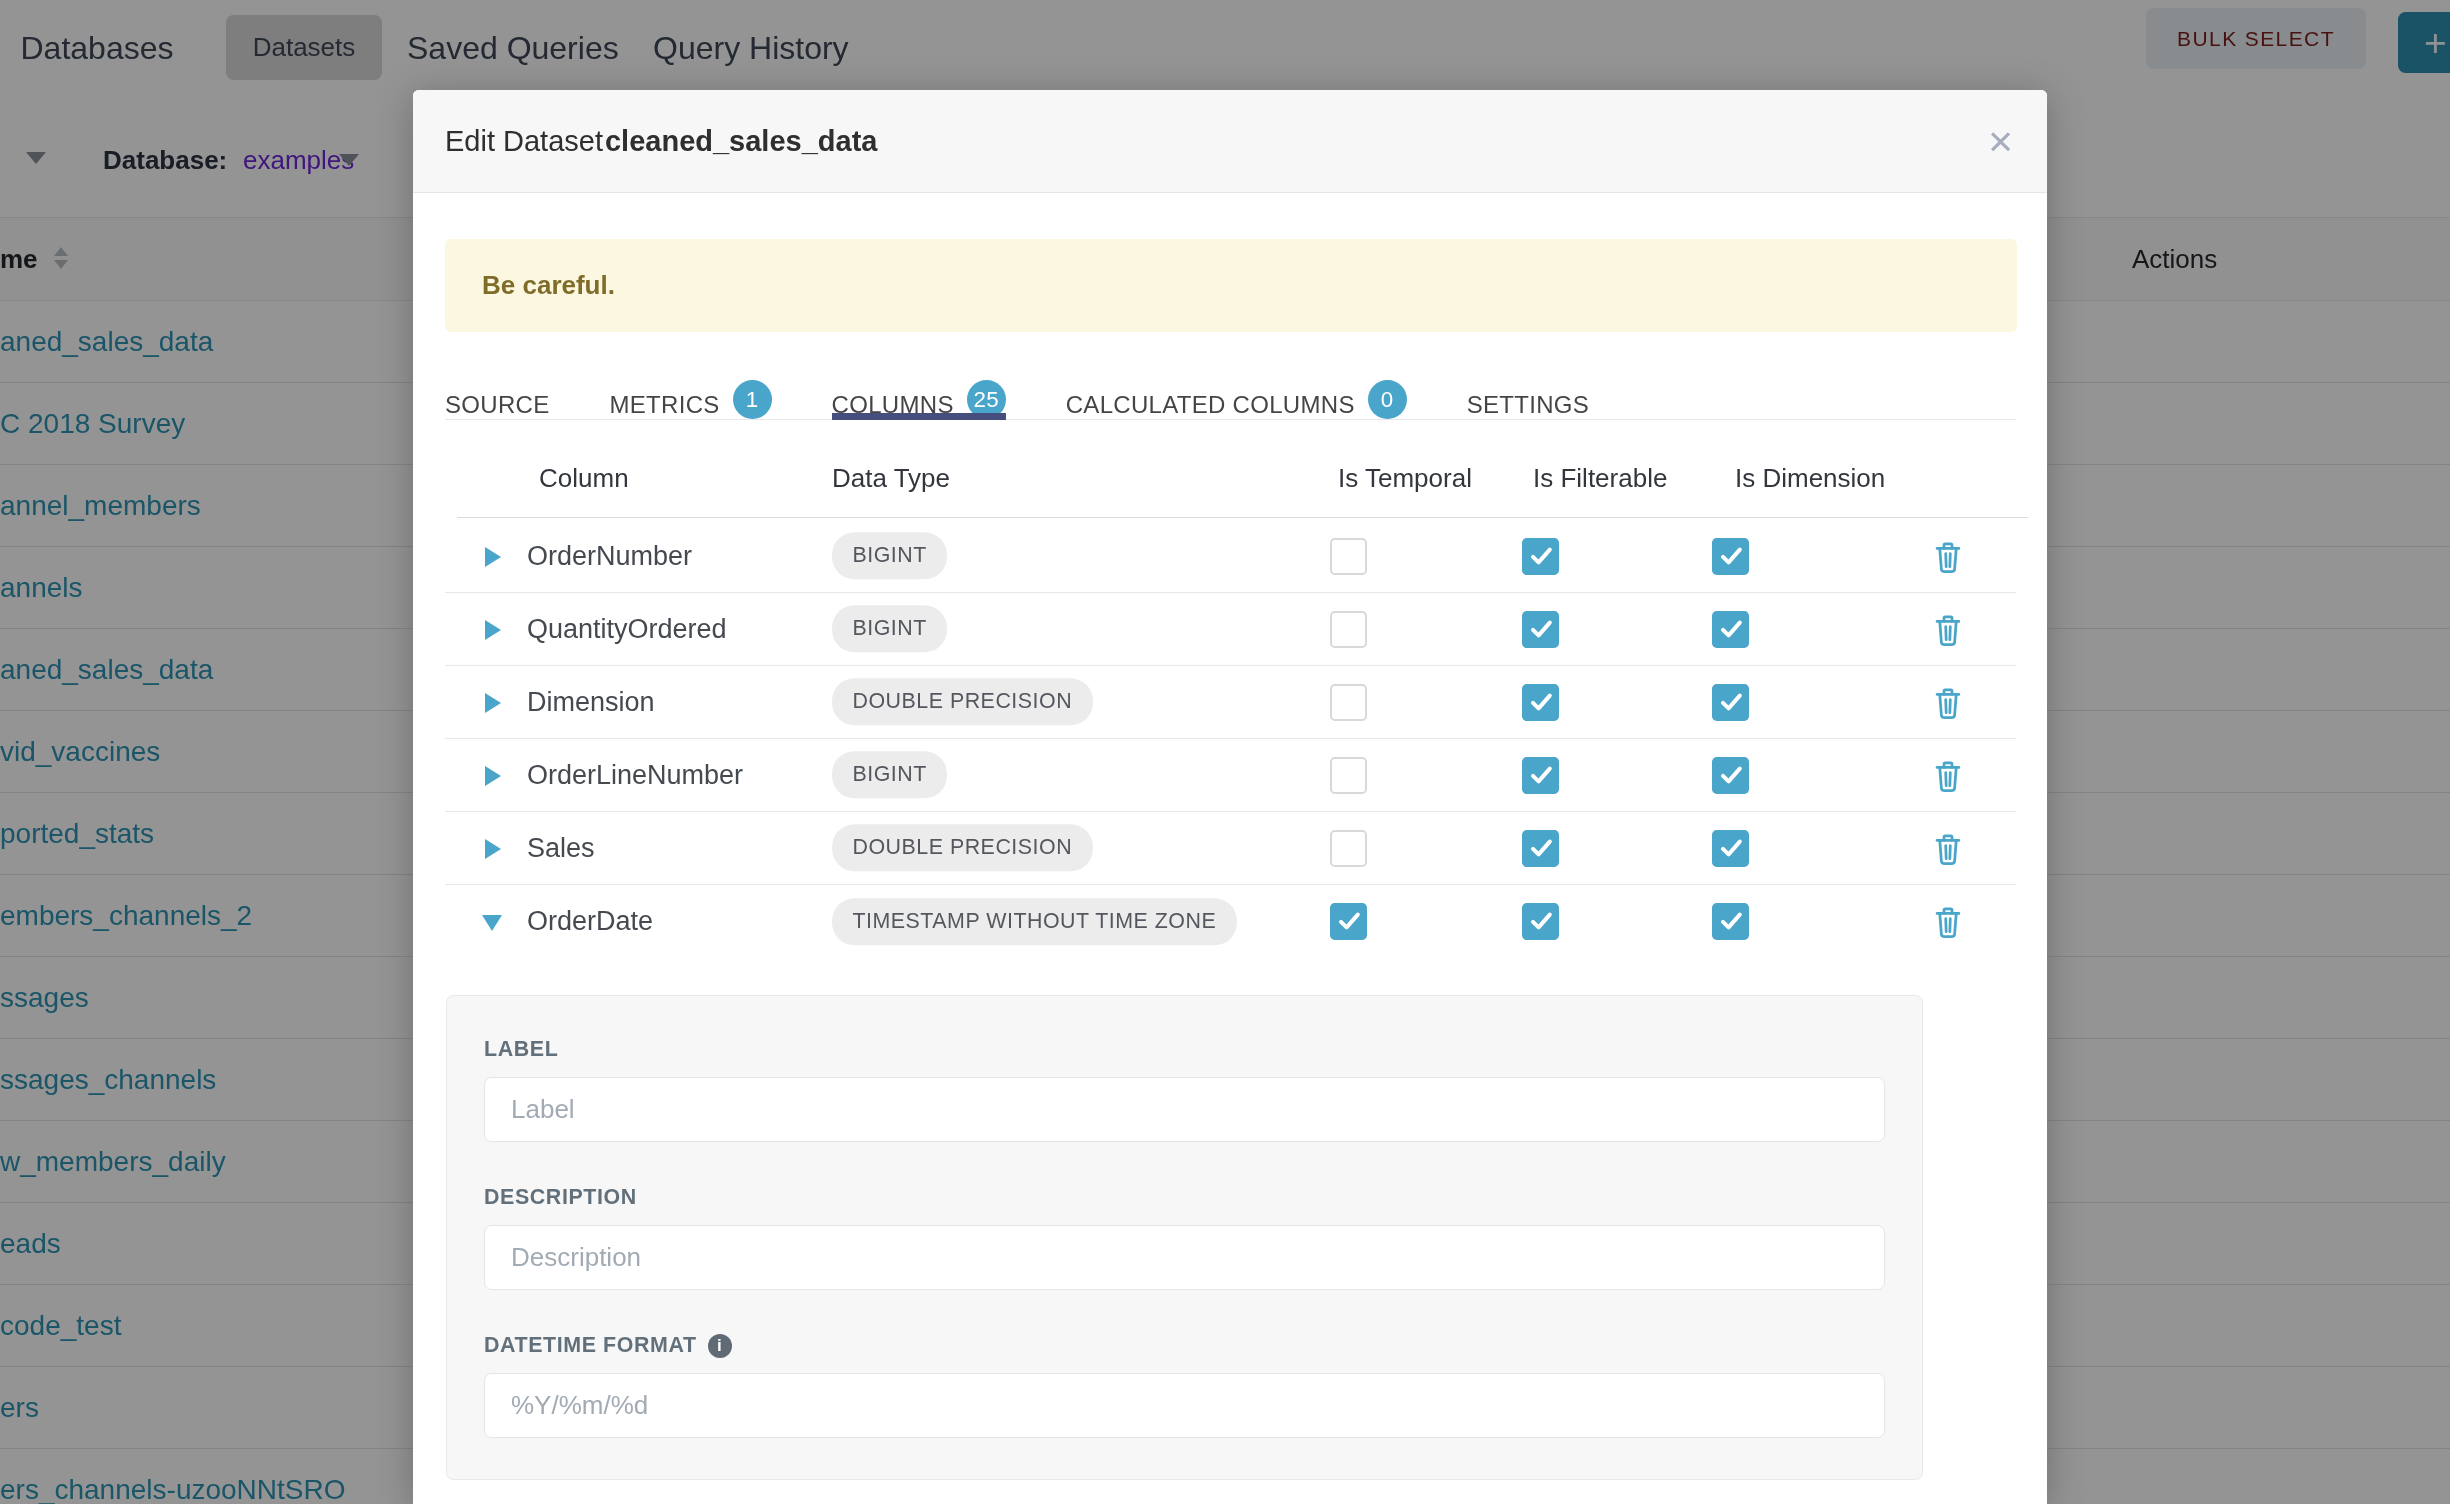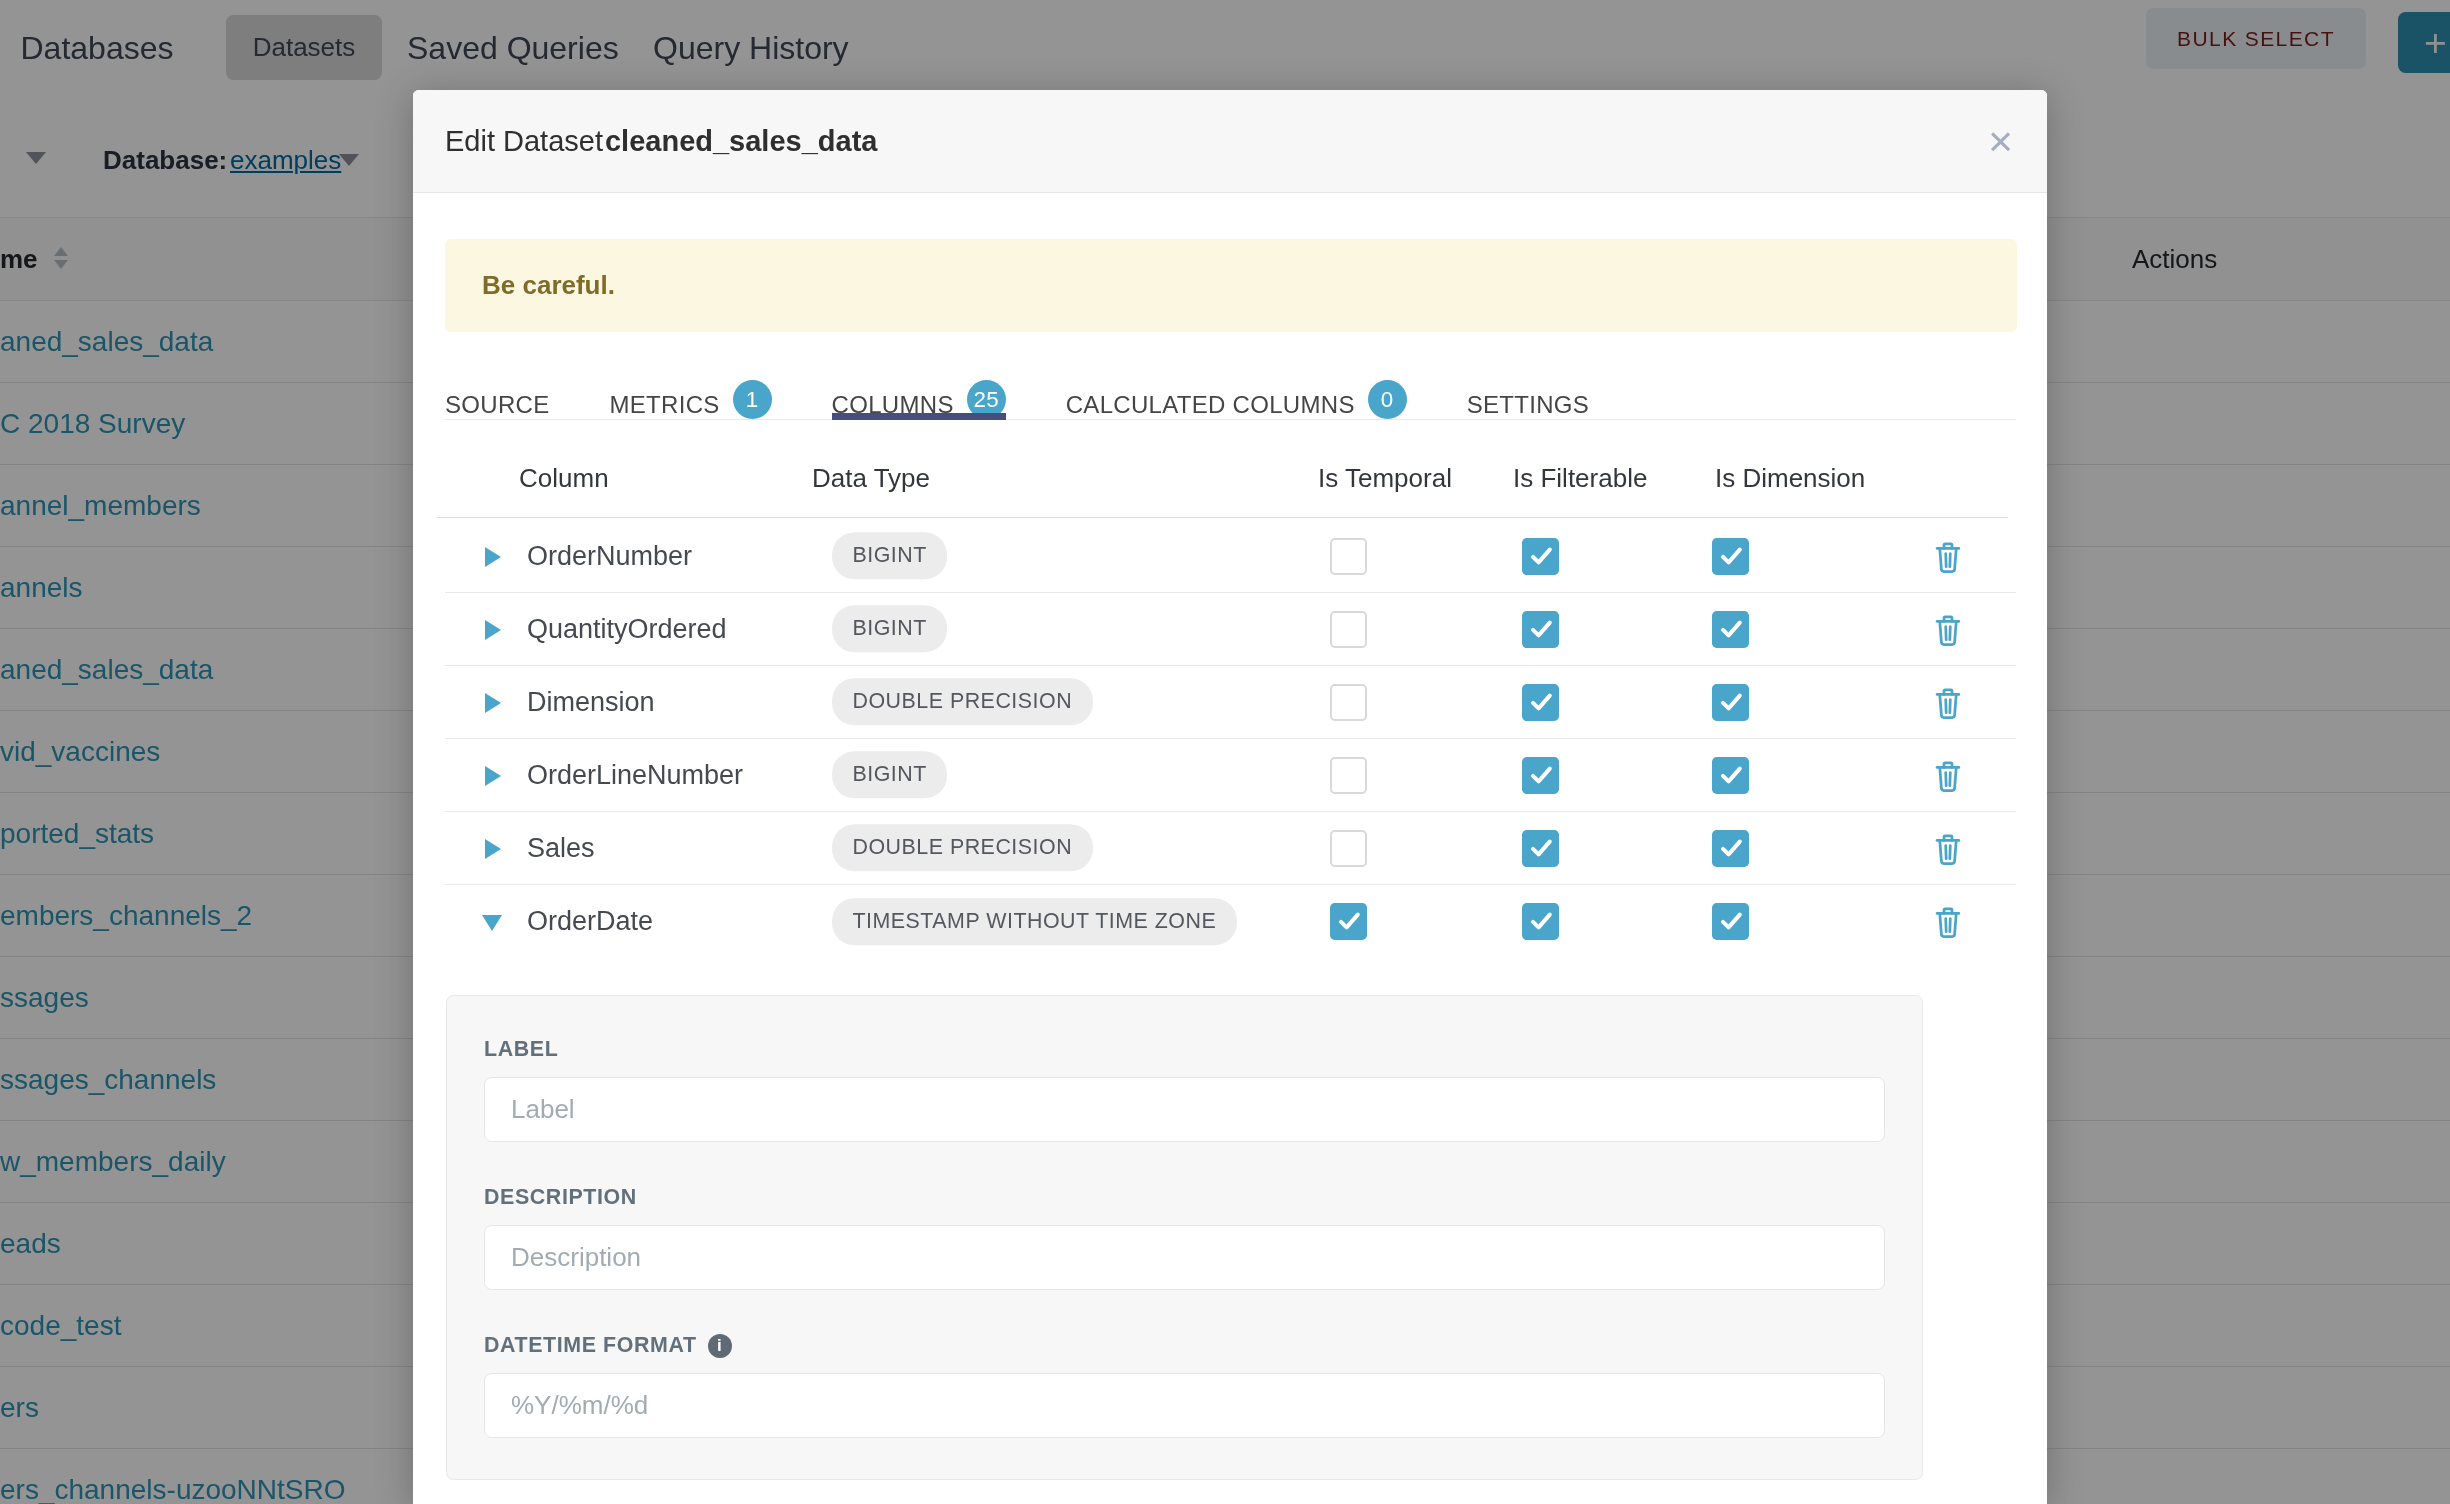--- a/index.html
+++ b/index.html
@@ -20,21 +20,21 @@
   .bulk-btn{position:absolute;left:2146px;top:8px;width:220px;height:61px;border-radius:7.5px;
     background:#EAF2F5;display:flex;align-items:center;justify-content:center;
     font-size:21px;font-weight:500;letter-spacing:1.4px;color:#7f1d1d;}
   .plus-btn{position:absolute;left:2398px;top:12px;width:75px;height:61px;border-radius:7.5px;
     background:#2D8FAE;display:flex;align-items:center;justify-content:center;
     font-size:39px;font-weight:300;color:#F2FAFC;}
   .subheader{position:absolute;left:0;top:121px;width:100%;height:75px;background:#fff;}
   .caret-down-gray{width:0;height:0;border-left:10.3px solid transparent;border-right:10.3px solid transparent;
     border-top:12px solid #8A9099;display:inline-block;}
   .db-label{position:absolute;left:103px;top:24px;font-size:26px;font-weight:700;color:#2B3240;}
-  .db-value{position:absolute;left:230px;top:24px;font-size:26px;color:#0369a1;text-decoration:underline;}
+  .db-value{position:absolute;left:243px;top:24px;font-size:26px;color:#6d28d9;}
   .bg-table-header{position:absolute;left:0;top:217px;width:100%;height:84px;background:#FAFAFA;
     border-top:0.9px solid #E8E8E8;border-bottom:0.9px solid #E8E8E8;box-sizing:border-box;}
   .bg-name-header{position:absolute;left:0;top:0;height:100%;display:flex;align-items:center;
     font-size:26px;font-weight:600;color:#26292E;}
   .bg-actions-header{position:absolute;left:2132px;top:0;height:100%;display:flex;align-items:center;
     font-size:26px;font-weight:500;color:#26292E;}
   .sort-icon{position:absolute;left:54px;top:29px;display:flex;flex-direction:column;gap:3.7px;}
   .sort-icon .up{width:0;height:0;border-left:7.5px solid transparent;border-right:7.5px solid transparent;
     border-bottom:9.3px solid #B9BDC3;}
   .sort-icon .down{width:0;height:0;border-left:7.5px solid transparent;border-right:7.5px solid transparent;
@@ -62,21 +62,21 @@
     font-size:26px;color:var(--banner-text);}
   .banner b{font-weight:700;margin-right:9.3px;white-space:nowrap;}
   .tabs{position:absolute;left:32px;top:268px;width:1571px;height:62px;border-bottom:0.9px solid #E9E9E9;
     box-sizing:border-box;display:flex;align-items:center;}
   .tab{position:relative;height:100%;display:flex;align-items:flex-end;margin-right:60px;
     font-size:24px;color:#454545;letter-spacing:0.3px;cursor:pointer;}
   .badge{display:inline-flex;align-items:center;justify-content:center;min-width:39px;height:39px;
     border-radius:19.6px;background:var(--accent);color:#fff;font-size:22.4px;margin-left:13px;padding:0 3.7px;box-sizing:border-box;}
   .tab-underline{position:absolute;left:0;bottom:-0.9px;width:100%;height:6.5px;background:var(--tab-underline);}
 
-  .col-table-header{position:absolute;left:24px;top:350px;width:1571px;height:78px;
+  .col-table-header{position:absolute;left:44px;top:350px;width:1571px;height:78px;
     border-bottom:1.9px solid #DBDBDB;box-sizing:border-box;}
   .cth{position:absolute;top:0;height:76px;display:flex;align-items:center;
     font-size:26px;font-weight:500;color:#33373D;}
   .col-rows{position:absolute;left:32px;top:430px;width:1571px;}
   .col-row{position:relative;width:100%;height:73px;border-bottom:0.9px solid #E8E8E8;box-sizing:border-box;}
   .col-row.last{border-bottom:none;}
   .caret-right{position:absolute;left:40px;top:27px;width:0;height:0;
     border-left:16px solid var(--accent);border-top:10.3px solid transparent;border-bottom:10.3px solid transparent;}
   .caret-exp-down{position:absolute;left:37px;top:30px;width:0;height:0;
     border-top:16px solid var(--accent);border-left:10.3px solid transparent;border-right:10.3px solid transparent;}

